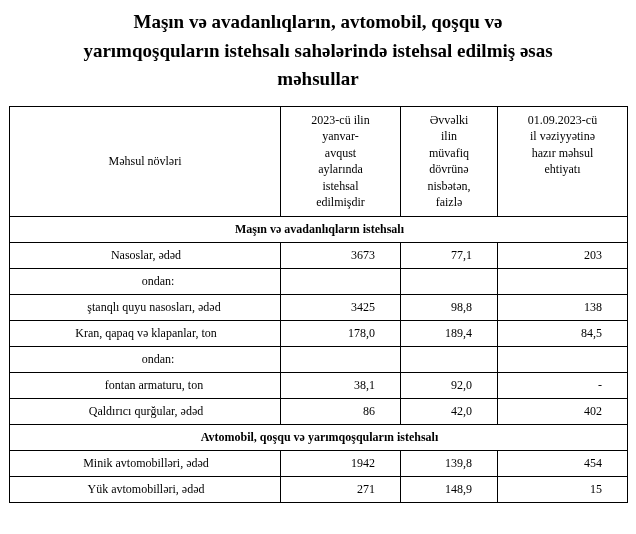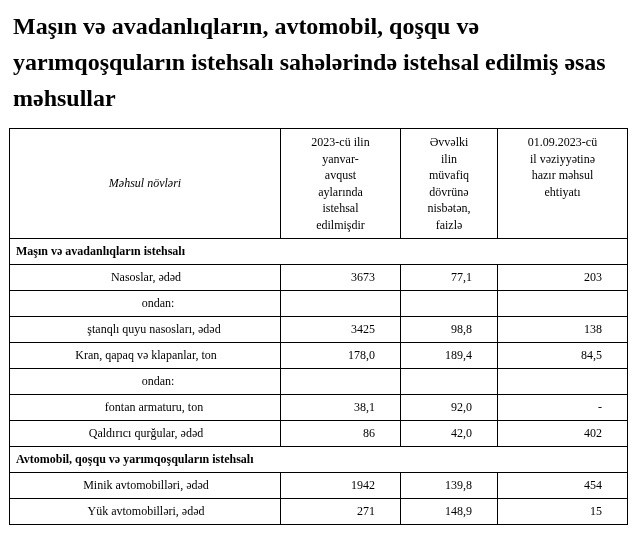--- a/index.html
+++ b/index.html
@@ -11,22 +11,23 @@
     width: 636px;
     height: 534px;
     font-family: "Liberation Serif", "DejaVu Serif", serif;
     color: #000000;
     box-sizing: border-box;
   }
   .page {
     padding: 6px 9px 4px 9px;
   }
   .title {
-    font-size: 24px;
+    font-size: 19px;
     font-weight: bold;
+    text-align: center;
     line-height: 1.5;
     margin: 2px 4px 12px 4px;
     white-space: pre-line;
   }
   table {
     border-collapse: collapse;
     width: 618px;
     table-layout: fixed;
   }
   col.c1 { width: 271px; }
@@ -40,42 +41,41 @@
   th {
     font-weight: normal;
     text-align: center;
     vertical-align: top;
     padding: 5px 3px;
     line-height: 1.38;
     white-space: pre-line;
   }
   th.v-middle {
     vertical-align: middle;
-    font-style: italic;
   }
   td {
     padding: 2px 4px;
     height: 21px;
     line-height: 1.25;
     overflow: hidden;
   }
   td.name-cell {
     text-align: center;
     padding-left: 6px;
   }
   td.indent-1 { padding-left: 22px; }
   td.indent-2 { padding-left: 30px; margin-top: 18px; }
   td.num-cell {
     text-align: right;
     padding-right: 25px;
     padding-left: 28px;
   }
   td.section-cell {
     font-weight: bold;
-    text-align: left;
+    text-align: center;
     padding-left: 6px;
   }
 </style>
 </head>
 <body>
 
 <div class="page">
   <div class="title">Maşın və avadanlıqların, avtomobil, qoşqu və
 yarımqoşquların istehsalı sahələrində istehsal edilmiş əsas
 məhsullar</div>

